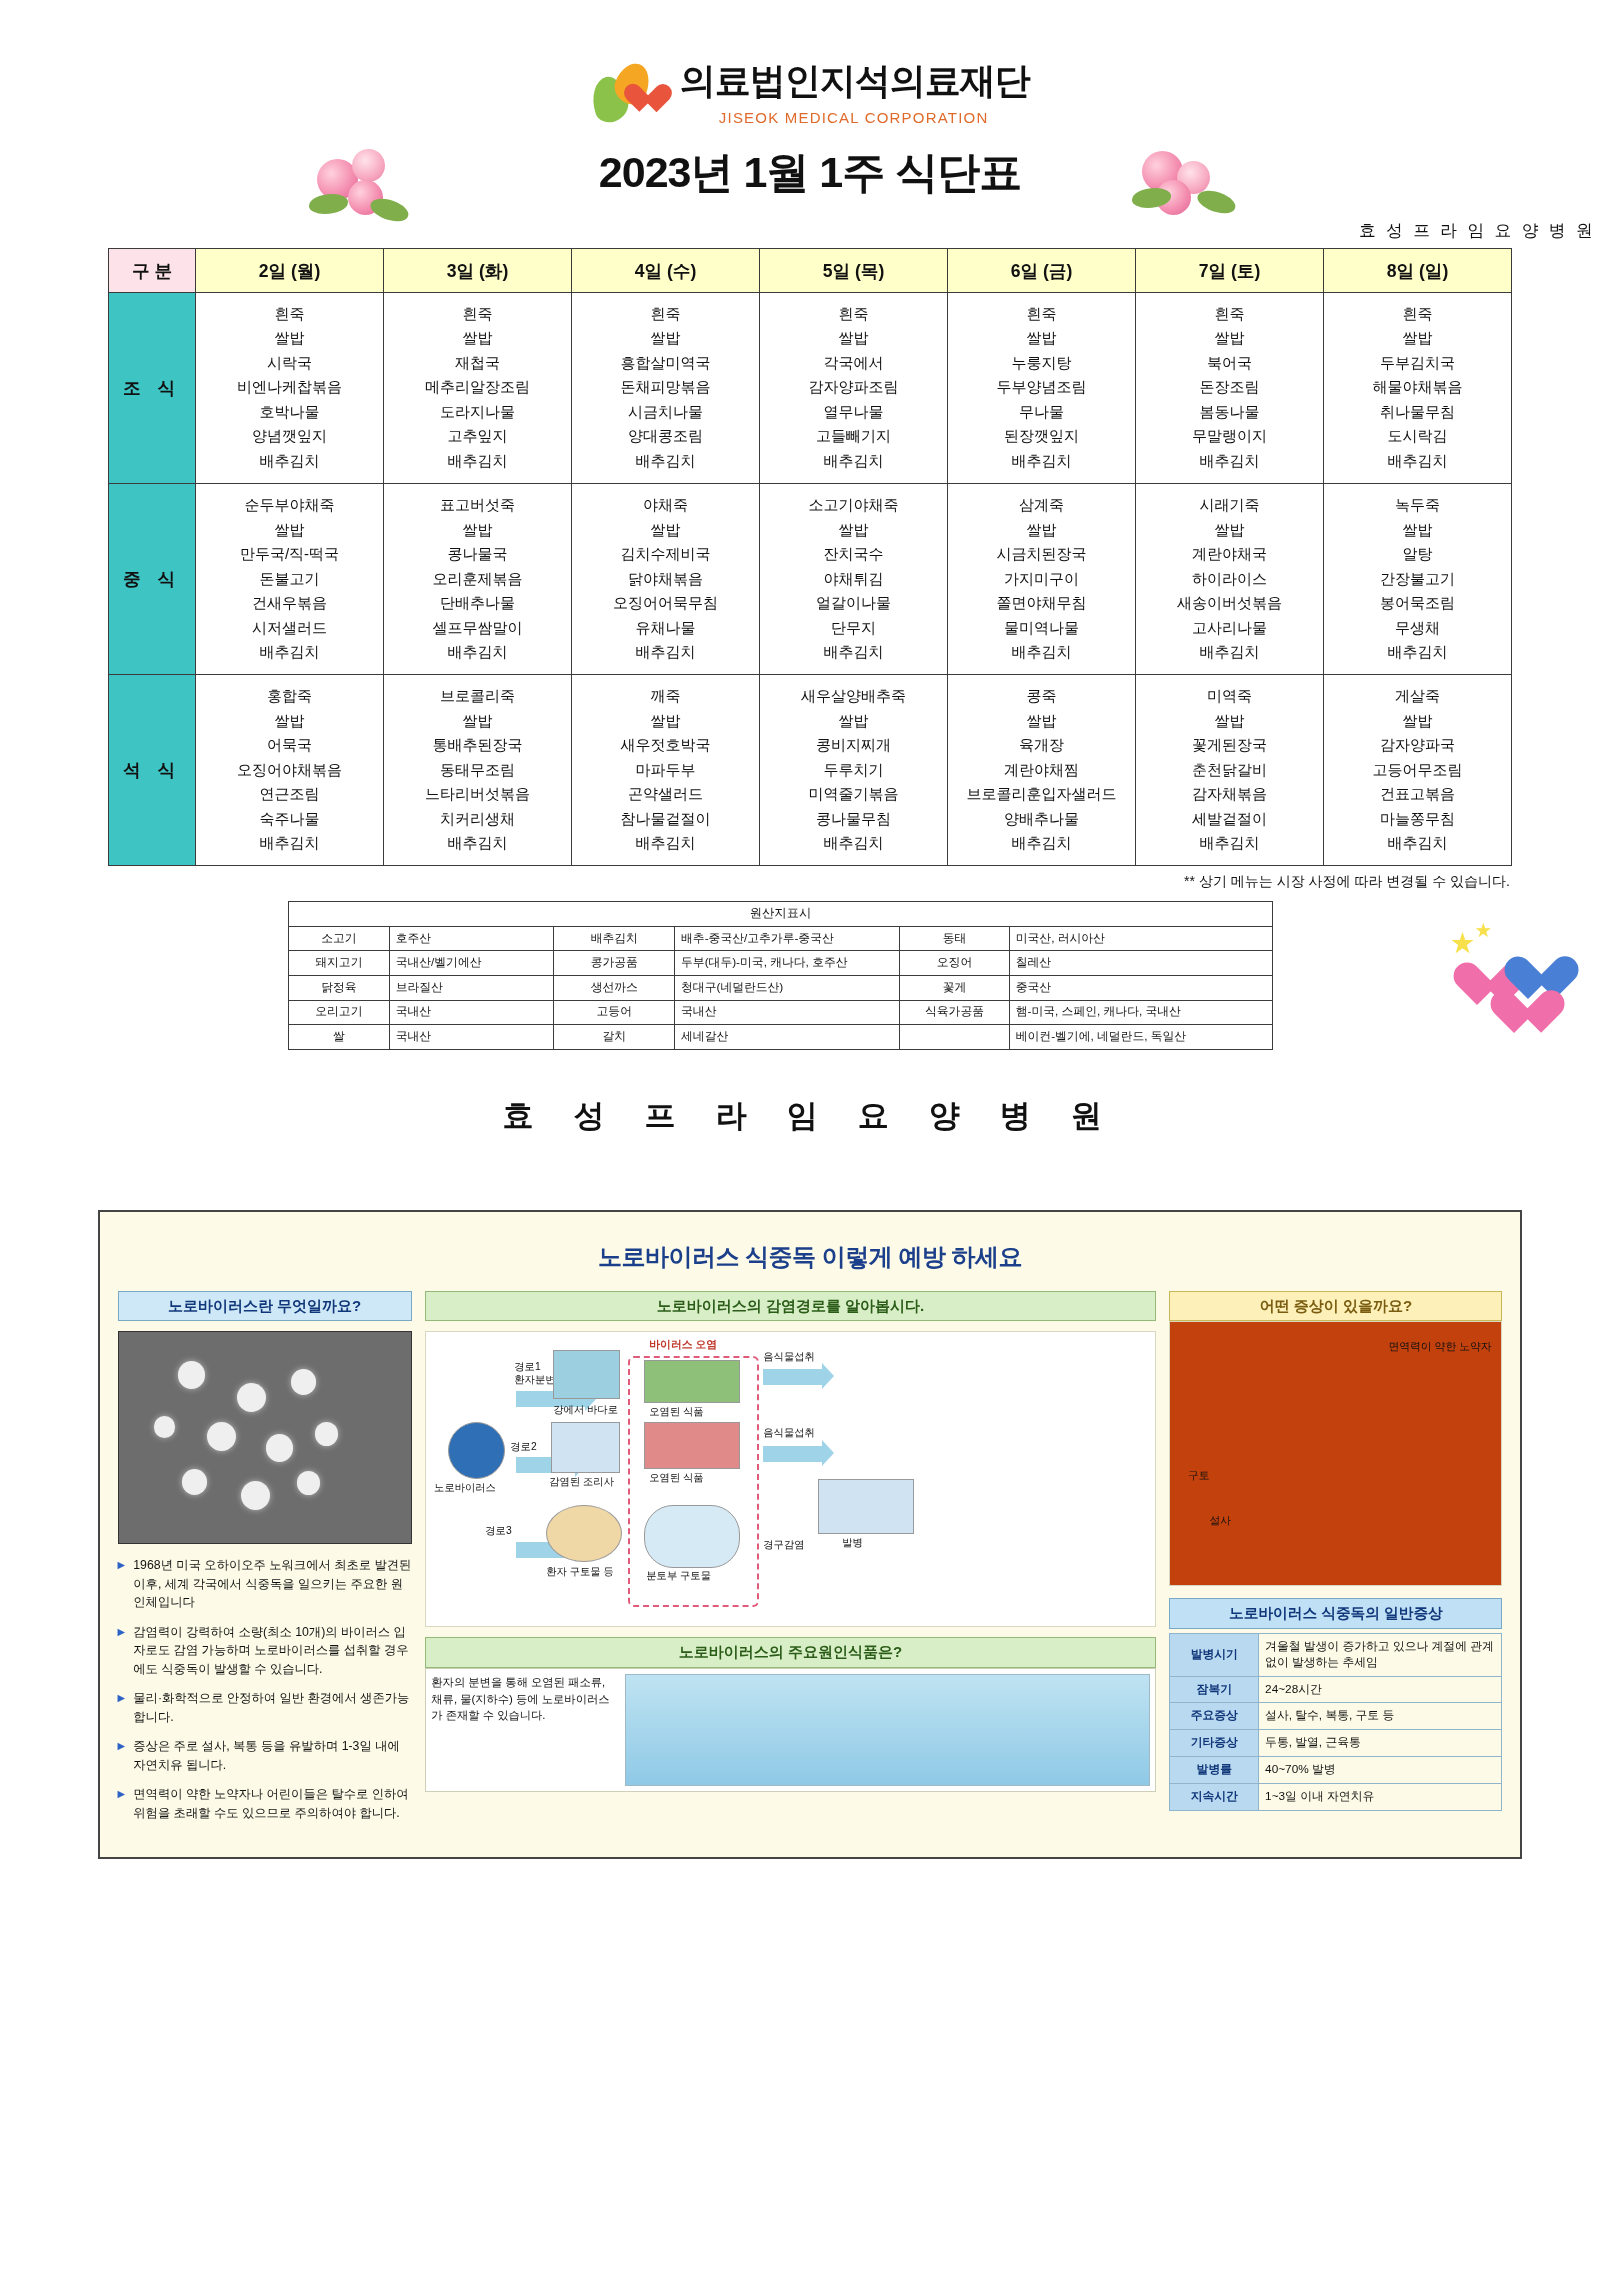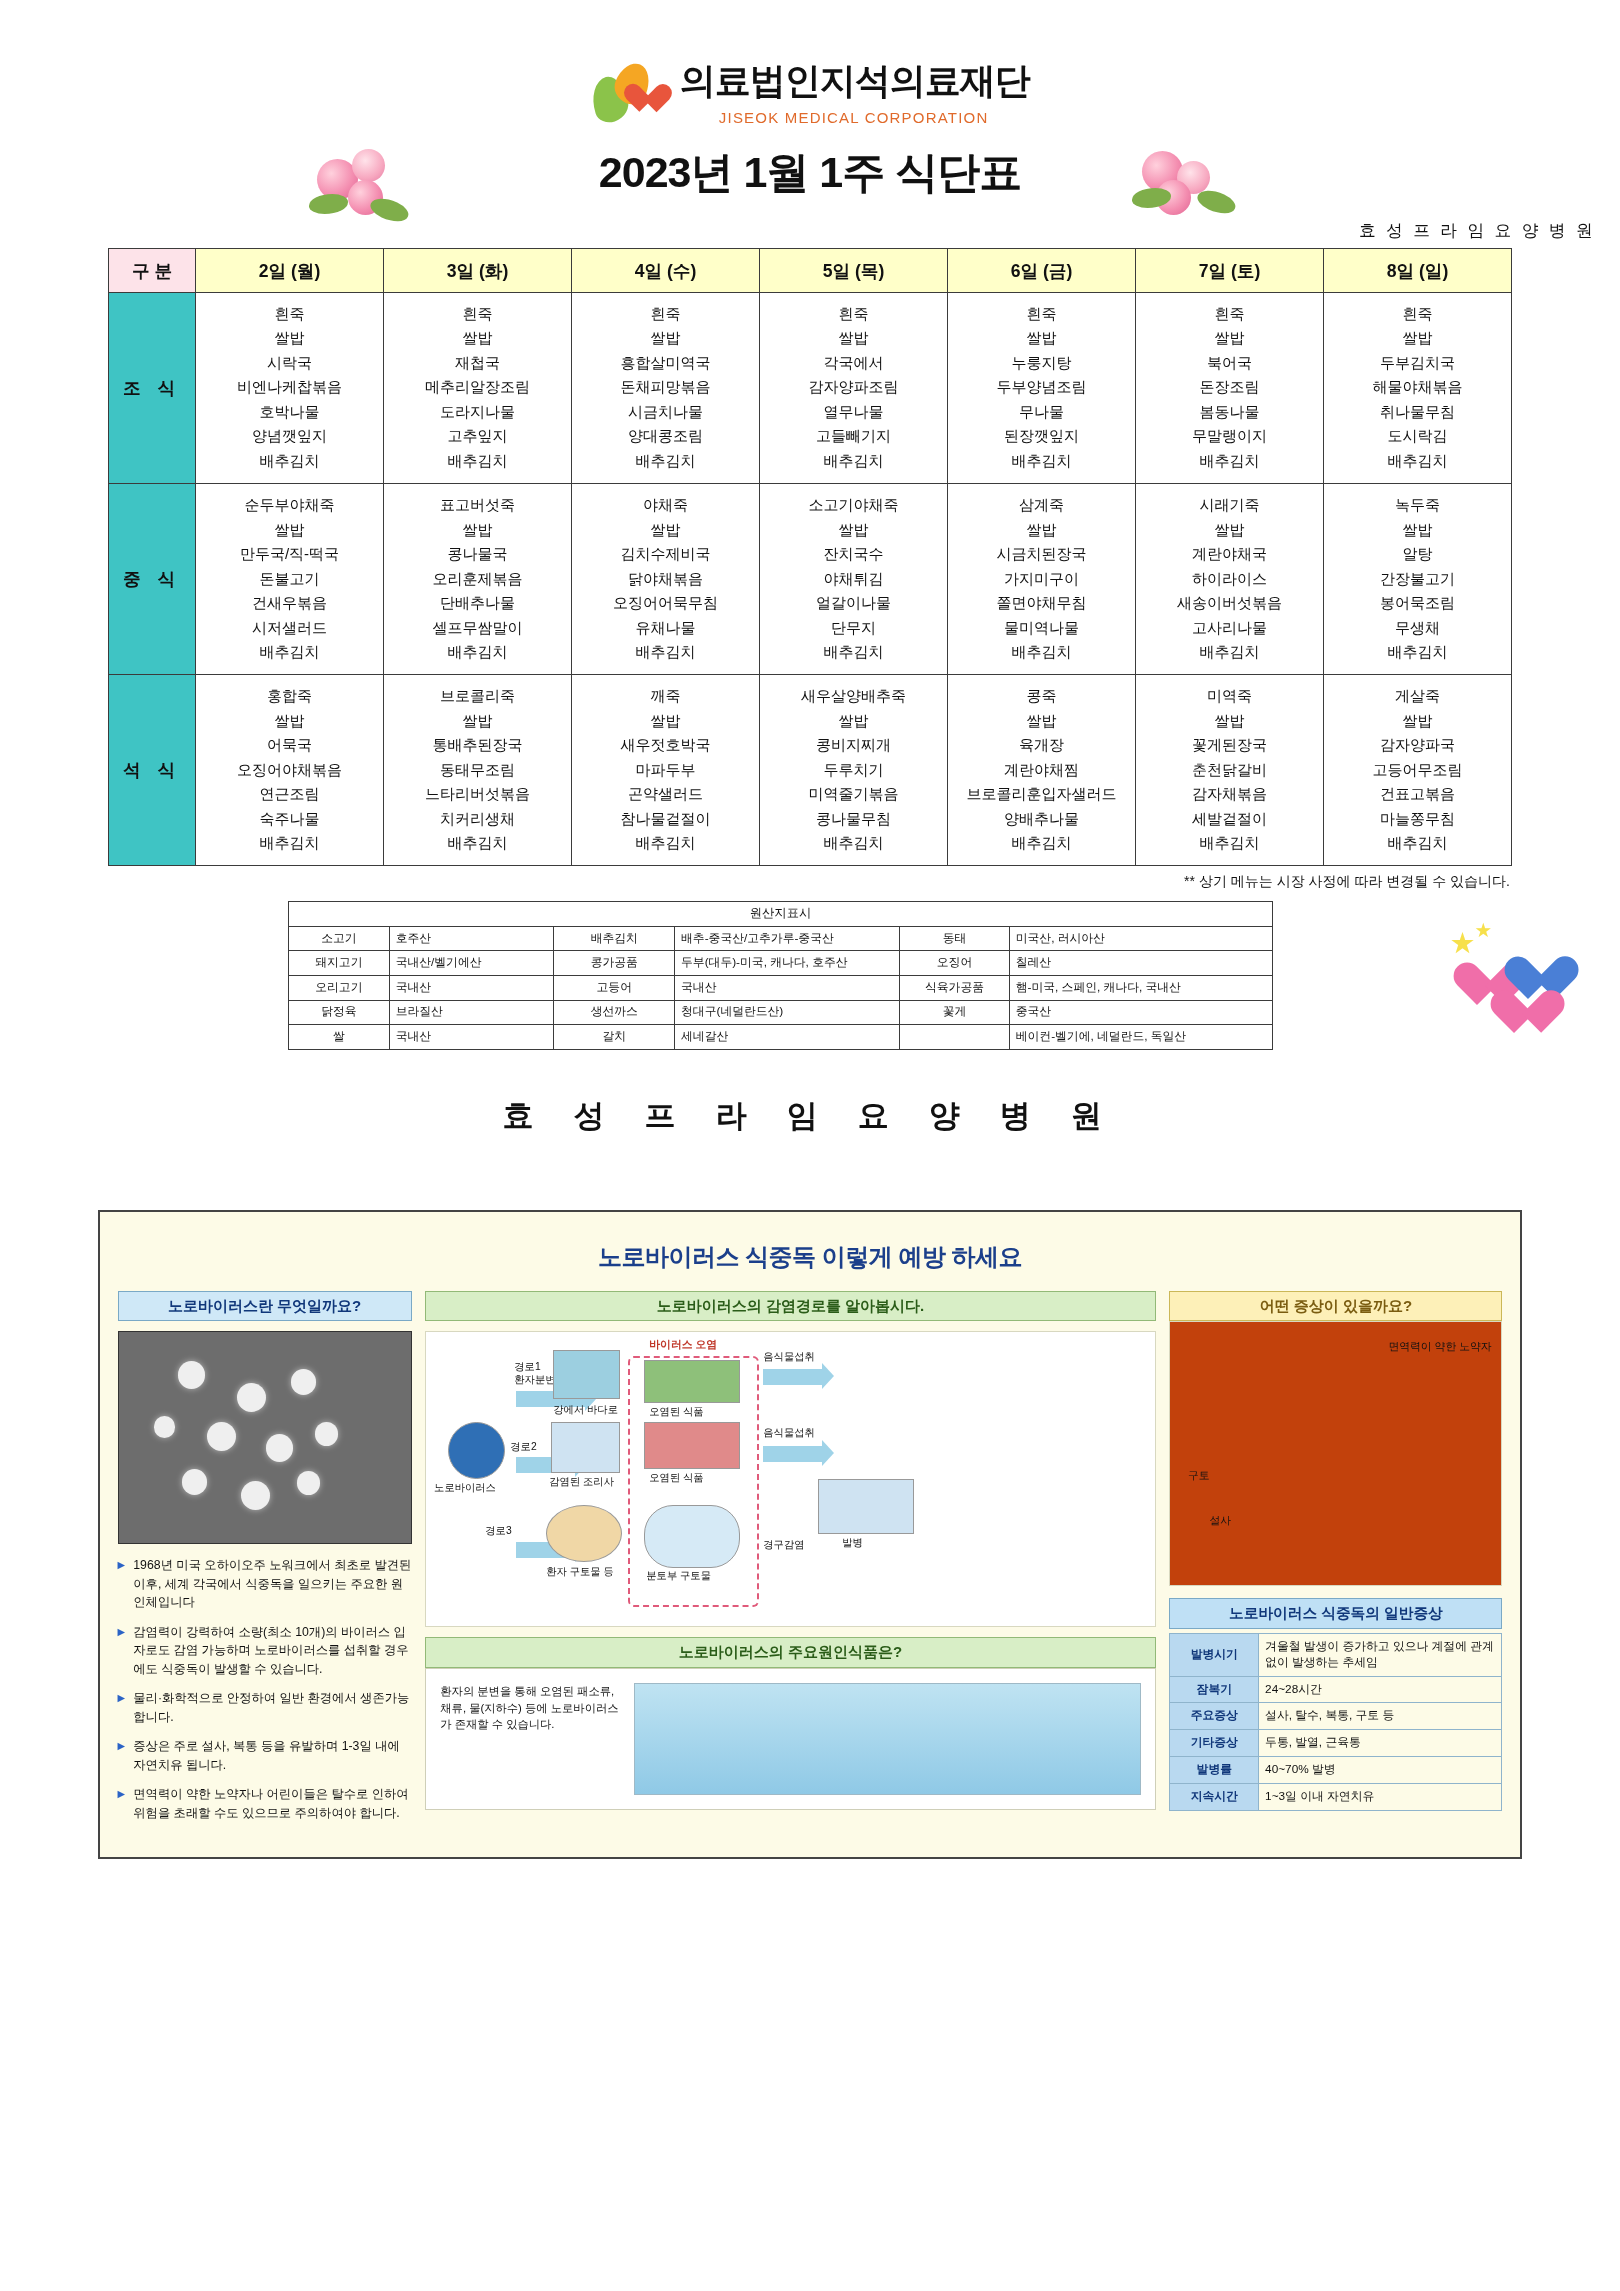--- a/index.html
+++ b/index.html
@@ -84,21 +84,21 @@
   .bullets p:before{content:"▶";position:absolute;left:0;top:0;color:#2b63c6;font-size:9.8px;}
 
   .flow{margin-top:9.8px;background:#ffffff;border:1px solid #d8d8c0;height:294px;position:relative;}
   .flow .lbl{position:absolute;font-size:10.3px;color:#111;}
   .flow .arrow{position:absolute;background:#9fd3e8;height:15.7px;}
   .flow .arrow:after{content:"";position:absolute;right:-11.8px;top:-5.9px;border-left:12.7px solid #9fd3e8;border-top:13.7px solid transparent;border-bottom:13.7px solid transparent;}
   .flow .ph{position:absolute;border:1px solid #999;}
   .dashed-box{position:absolute;border:2px dashed #e05a7a;border-radius:5.9px;}
   .virus-lab{position:absolute;font-size:10.8px;color:#c0392b;font-weight:bold;}
   .cause{margin-top:10px;}
-  .cause-body{border:1px solid #cfcfb8;background:#fff;display:flex;gap:7.8px;padding:14px;}
+  .cause-body{border:1px solid #cfcfb8;background:#fff;display:flex;gap:7.8px;padding:5px;}
   .cause-text{font-size:11.3px;line-height:16.7px;width:186px;}
   .cause-img{flex:1;height:110px;background:linear-gradient(180deg,#bfe3f2 0%,#8fc9e6 100%);border:1px solid #9fb9c6;position:relative;}
 
   .person{margin-top:0;height:263px;border:1px solid #d8d8c0;background:#c2410c;position:relative;overflow:hidden;}
   .person .lbl{position:absolute;font-size:10.8px;color:#111;}
   .sym-head{margin-top:11.8px;background:#bfe0f5;border:1px solid #7aa9c6;text-align:center;font-size:14.7px;font-weight:bold;color:#10377a;padding:4.9px 2px;}
   table.sym{border-collapse:collapse;width:100%;margin-top:3.9px;font-size:11.8px;}
   table.sym td{border:1px solid #8fb4cc;padding:4.9px 5.9px;vertical-align:middle;}
   table.sym td.k{background:#b9d9f0;width:76px;text-align:center;font-weight:bold;color:#10377a;}
 </style>
@@ -384,34 +384,34 @@
           </tr>
           <tr>
             <td class="k">돼지고기</td>
             <td class="v">국내산/벨기에산</td>
             <td class="k">콩가공품</td>
             <td class="v">두부(대두)-미국, 캐나다, 호주산</td>
             <td class="k">오징어</td>
             <td class="v">칠레산</td>
           </tr>
           <tr>
+            <td class="k">닭정육</td>
+            <td class="v">브라질산</td>
+            <td class="k">생선까스</td>
+            <td class="v">청대구(네덜란드산)</td>
+            <td class="k">꽃게</td>
+            <td class="v">중국산</td>
+          </tr>
+          <tr>
             <td class="k">오리고기</td>
             <td class="v">국내산</td>
             <td class="k">고등어</td>
             <td class="v">국내산</td>
             <td class="k">식육가공품</td>
             <td class="v">햄-미국, 스페인, 캐나다, 국내산</td>
-          </tr>
-          <tr>
-            <td class="k">닭정육</td>
-            <td class="v">브라질산</td>
-            <td class="k">생선까스</td>
-            <td class="v">청대구(네덜란드산)</td>
-            <td class="k">꽃게</td>
-            <td class="v">중국산</td>
           </tr>
           <tr>
             <td class="k">쌀</td>
             <td class="v">국내산</td>
             <td class="k">갈치</td>
             <td class="v">세네갈산</td>
             <td class="k"></td>
             <td class="v">베이컨-벨기에, 네덜란드, 독일산</td>
           </tr>
         </tbody>

